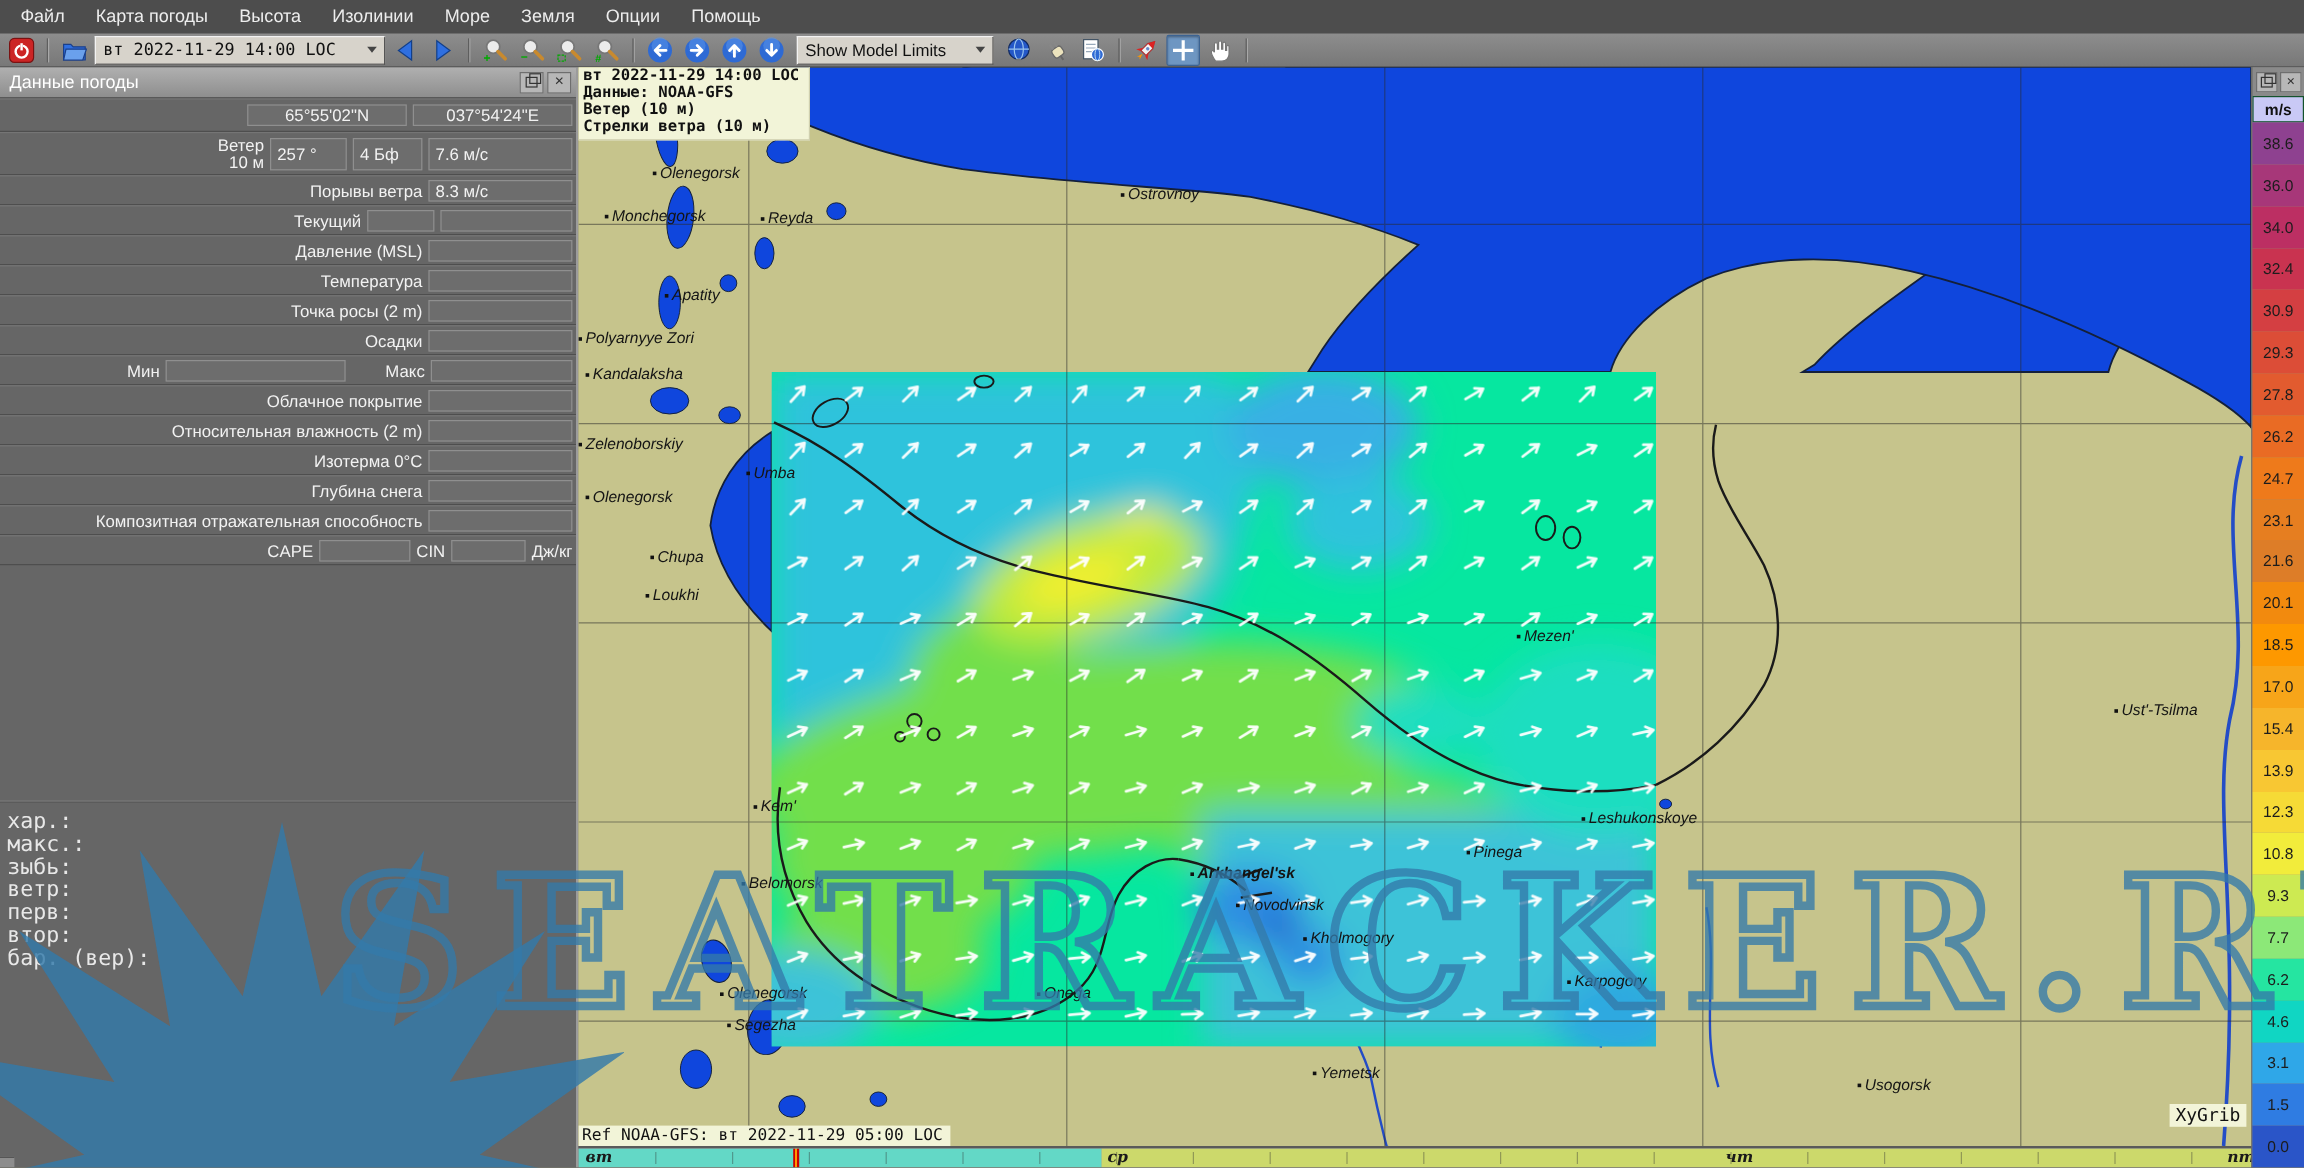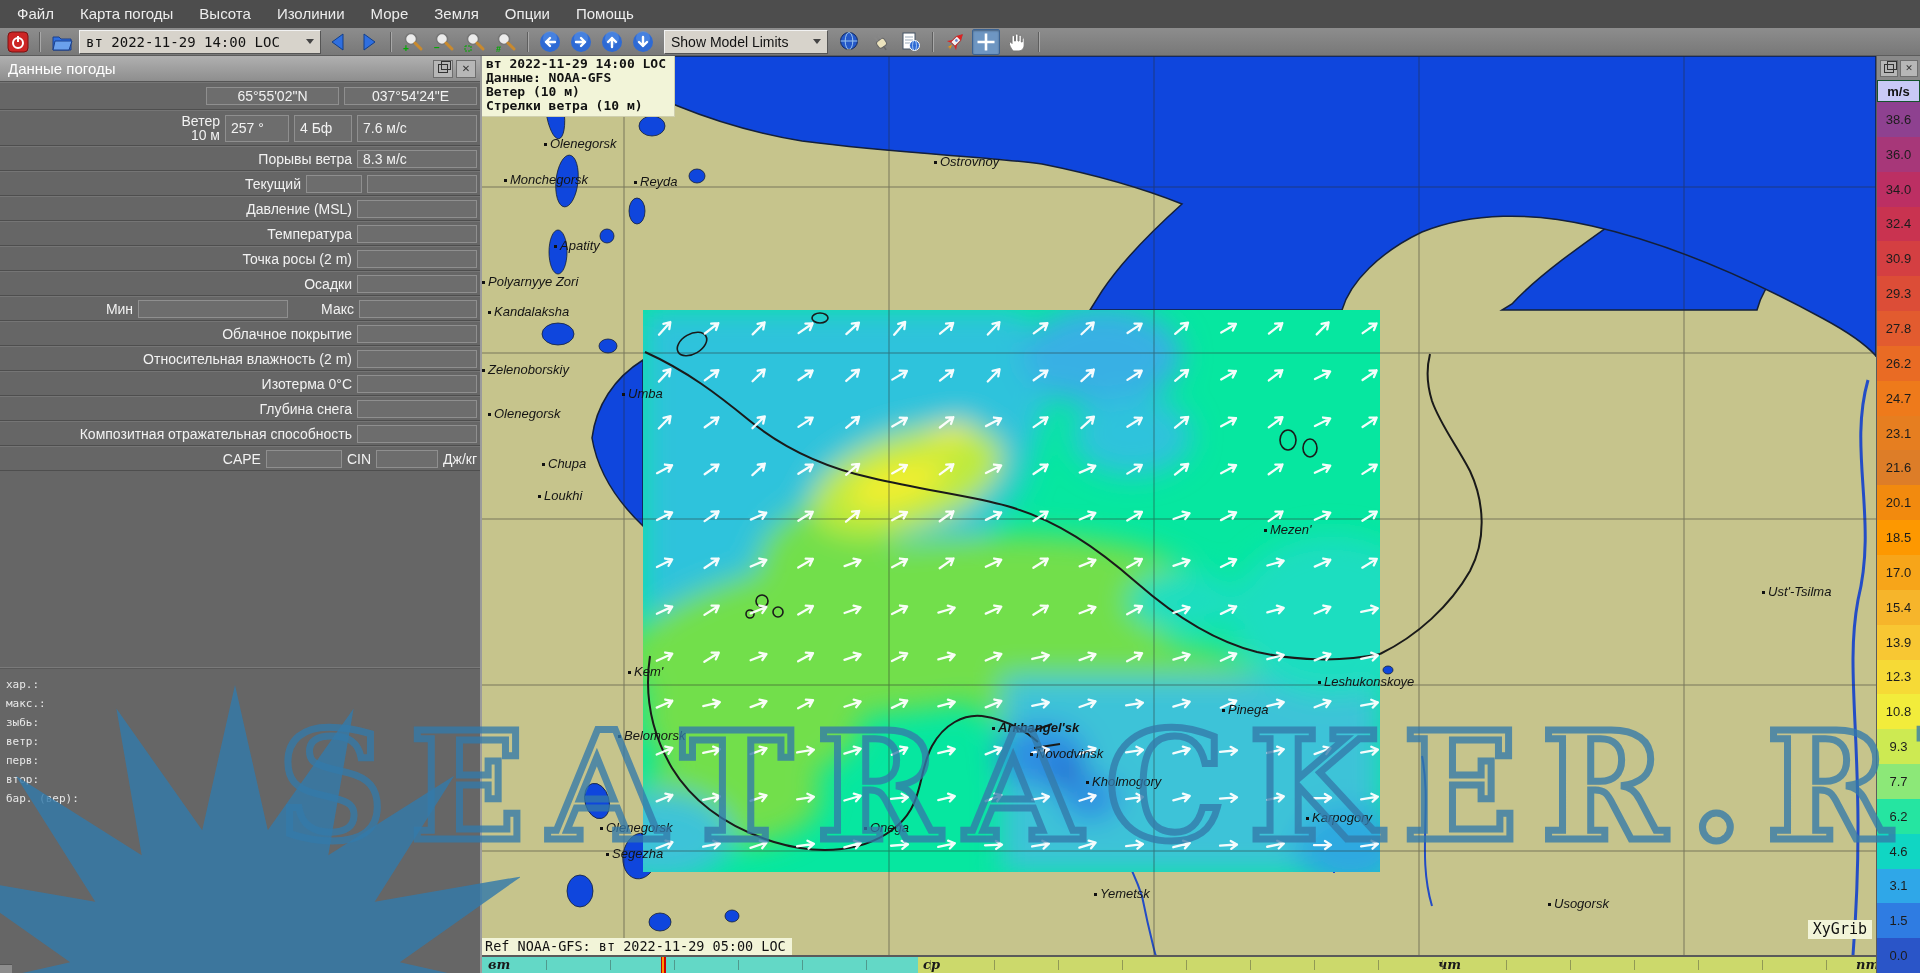--- a/index.html
+++ b/index.html
@@ -38,21 +38,21 @@
     padding:1px 3px;border-top:1px solid #757575;border-bottom:1px solid #4e4e4e;min-height:21px;}
   .row-label{color:#f2f2f2;font-size:14px;text-align:right;white-space:nowrap;}
   .wind-label{line-height:14px;}
   .panel-cell{background:#6d6d6d;border:1px solid #8f8f8f;color:#f2f2f2;font-size:14px;
     height:18px;display:flex;align-items:center;padding:0 5px;box-sizing:border-box;}
   .panel-cell.tall{height:27px;}
   .panel-cell.center{justify-content:center;}
   .gapr{margin-right:28px;}
   .panel-footer{position:absolute;left:0;top:612px;width:482px;border-top:1px solid #595959;
     box-shadow:0 -1px 0 #7a7a7a;padding:6px 0 0 6px;}
-  .panel-footer div{font-family:"DejaVu Sans Mono",monospace;font-size:11px;color:#e8e8e8;line-height:19px;}
+  .panel-footer div{font-family:"DejaVu Sans Mono",monospace;font-size:18px;color:#e8e8e8;line-height:19px;}
   .corner-notch{position:absolute;left:0;bottom:0;width:12px;height:8px;background:#8d8d8d;border-top:1px solid #555;}
   
   .mapcol{display:grid;grid-template-rows:899px 18px;position:relative;}
   .map{position:relative;overflow:hidden;background:var(--land,#c6c48c);}
   .map svg.basemap{position:absolute;left:0;top:0;}
   .city{position:absolute;color:#141414;font-size:13px;font-style:italic;white-space:nowrap;z-index:4;}
   .city.bold{font-weight:bold;font-style:italic;}
   .city::before{content:"";display:inline-block;width:3px;height:3px;background:#111;
     margin-right:3px;vertical-align:middle;}
   .infobox{position:absolute;left:0;top:0;background:var(--info-box-bg,#f2f4d8);z-index:6;

